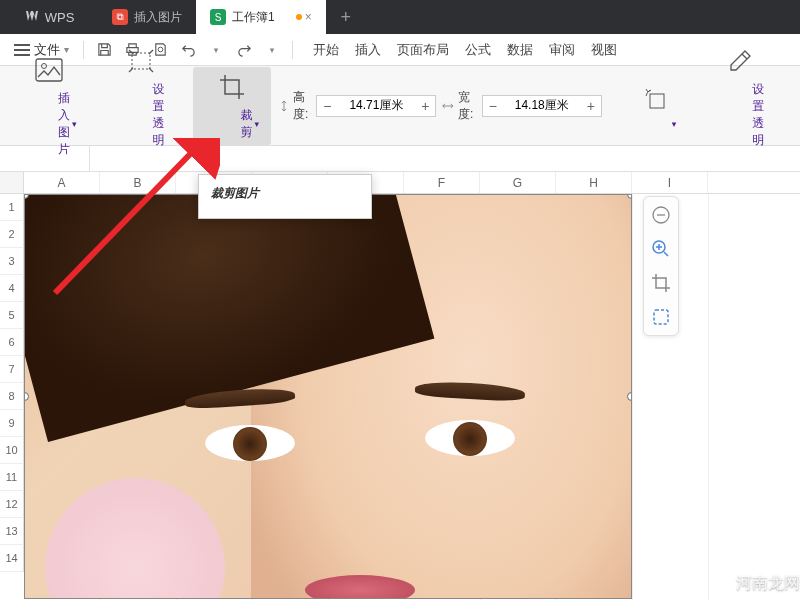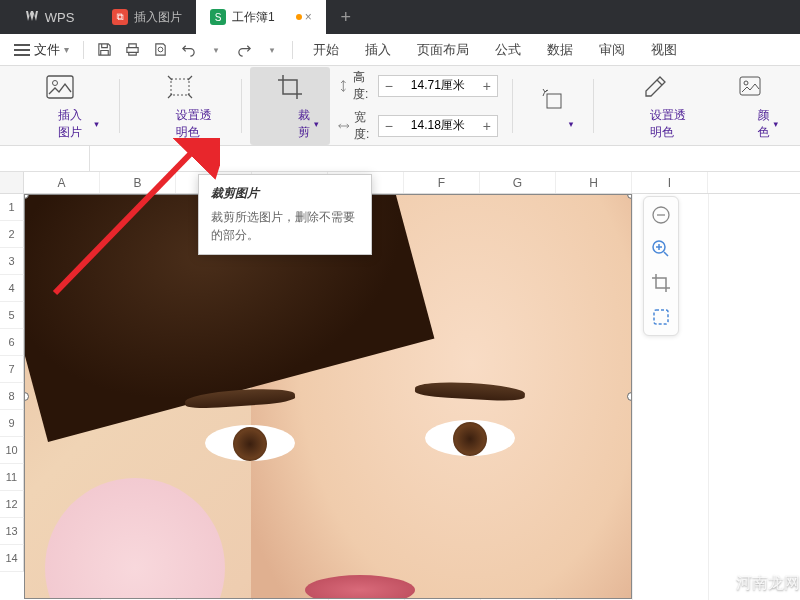--- a/index.html
+++ b/index.html
@@ -10,29 +10,29 @@
 .tab.active { background:#fff; color:#333; }
 .tab-dot { width:6px; height:6px; border-radius:50%; background:#f90; position:absolute; right:24px; top:14px;}
 .tab-icon { width:16px; height:16px; display:flex; align-items:center; justify-content:center; border-radius:3px; font-size:10px; color:#fff;}
 .tab-plus { width:40px; display:flex; align-items:center; justify-content:center; color:#999; font-size:18px; cursor:pointer;}
 .qat { height:32px; background:#fff; border-bottom:1px solid #ddd; display:flex; align-items:center; padding:0 8px; gap:4px; }
 .qat-btn { width:24px; height:24px; display:flex; align-items:center; justify-content:center; color:#555; cursor:pointer; font-size:14px;}
 .qat-sep { width:1px; height:18px; background:#ddd; margin:0 4px;}
 .file-menu { display:flex; align-items:center; gap:4px; padding:0 6px; font-size:13px; color:#333; cursor:pointer;}
 .hamburger { width:16px; display:flex; flex-direction:column; gap:3px; }
 .hamburger span { height:2px; background:#555; }
-.menu-tabs { display:flex; gap:26px; margin-left:12px; font-size:13px; color:#444;}
+.menu-tabs { display:flex; gap:16px; margin-left:12px; font-size:13px; color:#444;}
 .menu-tabs span { cursor:pointer; }
 .ribbon { height:80px; background:#f7f7f7; border-bottom:1px solid #ddd; display:flex; align-items:center; padding:0 10px; gap:2px;}
 .rgroup { display:flex; flex-direction:column; align-items:center; gap:4px; padding:0 12px; cursor:pointer;}
 .rgroup .icon { width:32px; height:32px; display:flex; align-items:center; justify-content:center; color:#555;}
 .rgroup .lbl { font-size:12px; color:#4c1d95; display:flex; align-items:center; gap:2px;margin-left:36px;}
 .rsep { width:1px; height:54px; background:#ddd; margin:0 6px;}
 .rgroup.active { background:#ddd; border-radius:3px; padding:4px 12px;}
-.size-rows { display:flex; flex-direction:column; gap:6px; padding:0 6px;}
+.size-rows { display:flex; flex-direction:row; gap:6px; padding:0 6px;}
 .size-row { display:flex; align-items:center; gap:4px; font-size:12px; color:#444;}
 .size-row .spbox { display:flex; align-items:center; border:1px solid #ccc; background:#fff; height:22px;}
 .spbox button { width:20px; height:100%; border:none; background:#fff; color:#666; cursor:pointer; font-size:14px;}
 .spbox input { width:78px; border:none; text-align:center; font-size:12px; outline:none;}
 .opts { display:flex; flex-direction:column; gap:6px; font-size:12px; color:#444; padding:0 6px;}
 .opts label { display:flex; align-items:center; gap:4px; cursor:pointer;}
 .opts input[type=checkbox]{ accent-color:#1e9e5a; }
 .formula-bar { height:26px; border-bottom:1px solid #e0e0e0; display:flex; align-items:center;}
 .formula-bar .cellref { width:90px; border-right:1px solid #e0e0e0; height:100%; display:flex; align-items:center; padding:0 8px; font-size:12px; color:#666;}
 .formula-bar .inp { flex:1; height:100%; border:none; padding:0 8px; font-size:12px;}
@@ -320,21 +320,20 @@
           <rect x="3" y="3" width="14" height="14" fill="none" stroke="#4a88d8" stroke-width="1.5" stroke-dasharray="3 2" rx="2"></rect>
         </svg>
       </div>
   </div>
 
   <div class="watermark">河南龙网</div>
 </div>
 
 <div class="tooltip">
   <div class="tt">裁剪图片</div>
-  <div class="td">裁剪所选图片，删除不需要的部分。</div>
 </div>
 
 <svg class="arrow-svg" width="180" height="160">
   <defs>
       <marker id="ah" markerWidth="12" markerHeight="12" refX="2" refY="6" orient="auto">
         <path d="M0 0L12 6L0 12z" fill="#e8262c"></path>
       </marker>
     </defs>
   <line x1="15" y1="155" x2="158" y2="8" stroke="#e8262c" stroke-width="6" marker-end="url(#ah)"></line>
 </svg>

